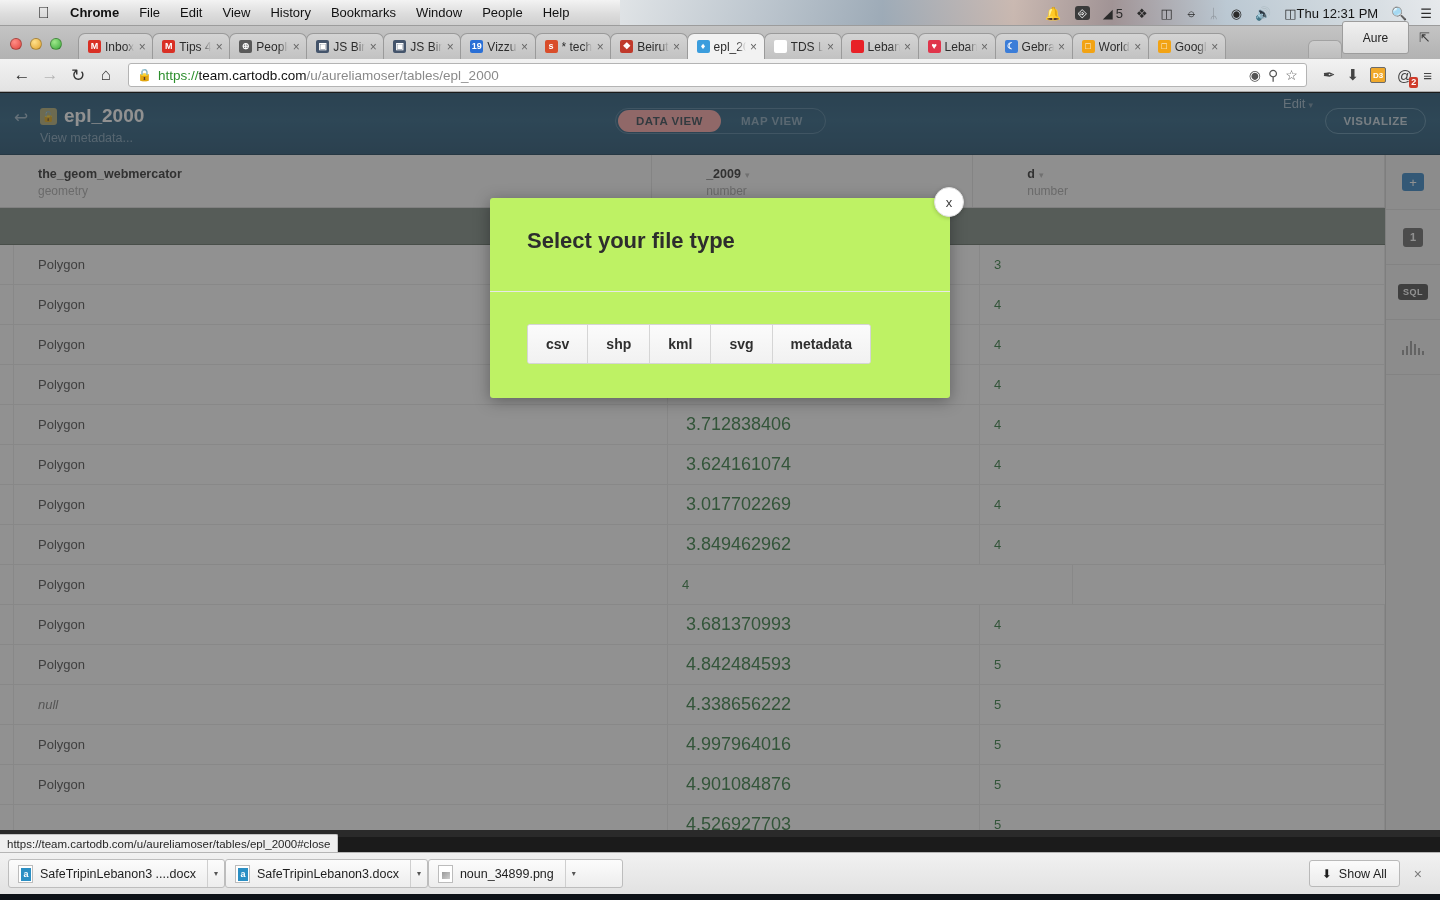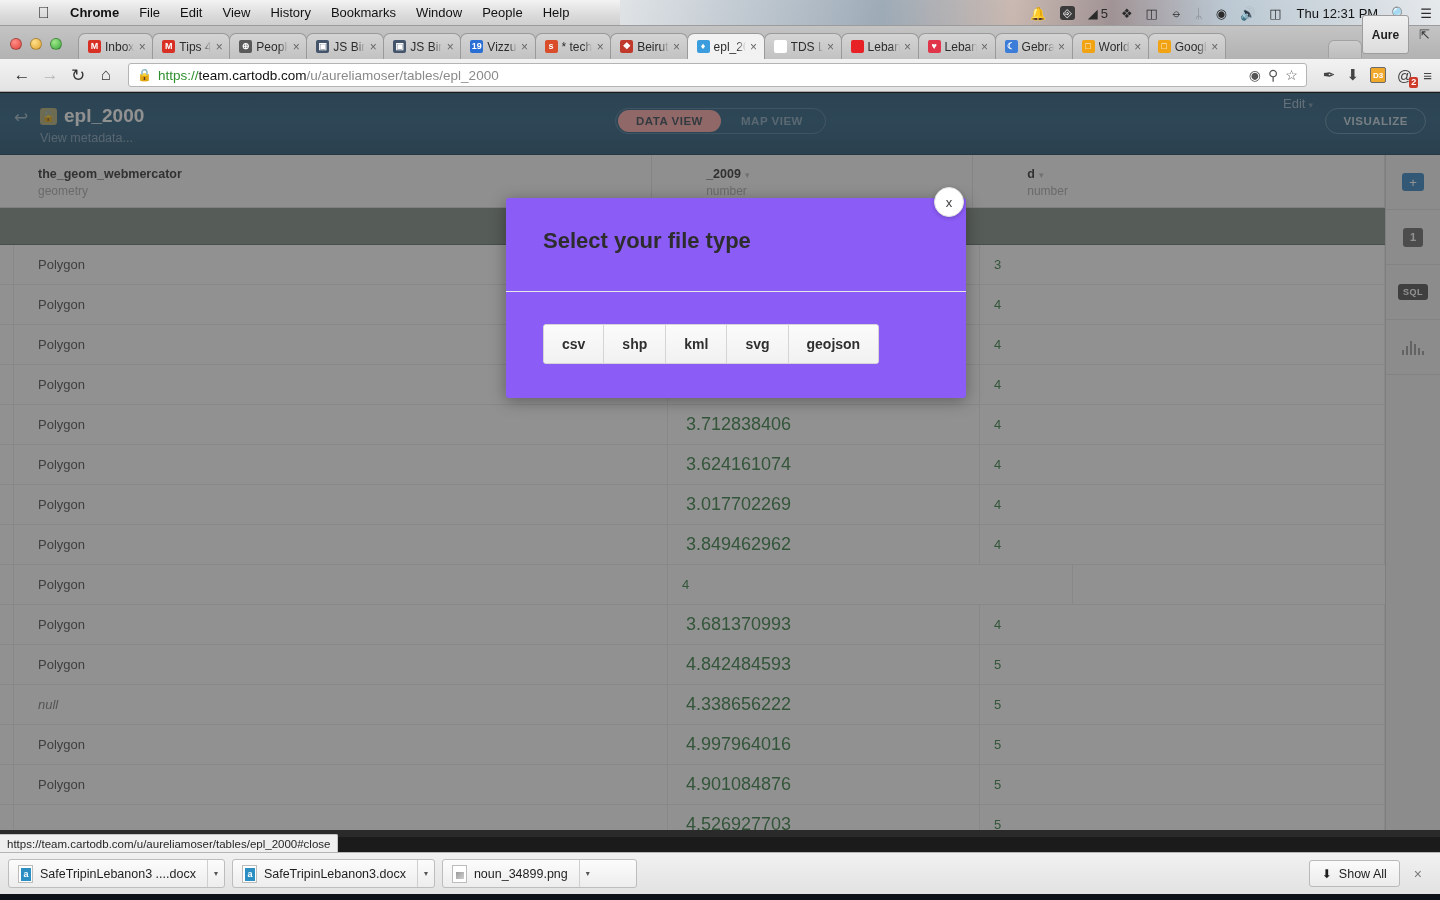--- a/index.html
+++ b/index.html
@@ -31,21 +31,21 @@
     color: #1a1a1a;
   }
   .mb-item { margin-right: 20px; white-space: nowrap; }
   .mb-item.bold { font-weight: bold; }
   .mb-right { position: absolute; right: 8px; top: 0; height: 26px; display: flex; align-items: center; }
   .mb-right .ic { margin-left: 13px; font-size: 13px; color: #2a2a2a; display: flex; align-items: center; }
   .mb-badge-box {
     background: #3b3b3b; color: #fff; border-radius: 3px;
     padding: 1px 3px; font-size: 11px; line-height: 12px;
   }
-  .mb-clock { margin-left: 15px; font-size: 13px; color: #151515; white-space: nowrap; }
+  .mb-clock { margin-left: 0; font-size: 13px; color: #151515; white-space: nowrap; }
   .mb-dim { opacity: .35; }
 
   
   .tabstrip {
     position: absolute; left: 0; top: 26px; width: 1440px; height: 33px;
     background: linear-gradient(180deg,#c4c4c4 0%, #b2b2b2 100%);
     display: flex; align-items: flex-end;
   }
   .traffic { display: flex; align-items: center; padding: 0 8px 9px 10px; }
   .dot { width: 12px; height: 12px; border-radius: 50%; margin-right: 8px; border: 1px solid rgba(0,0,0,.28); }
@@ -79,24 +79,24 @@
             mask-image: linear-gradient(90deg,#000 72%, transparent 100%);
   }
   .tab .tab-close { flex: 0 0 12px; text-align: center; color: #666; font-size: 12px; margin-left: 2px; }
   .newtab {
     width: 34px; height: 18px; margin-left: 4px; margin-bottom: 1px;
     background: linear-gradient(180deg,#cdcdcd,#bdbdbd);
     border: 1px solid #a2a2a2; border-bottom: none; border-radius: 6px 6px 0 0;
   }
   .tabstrip-right { display: flex; align-items: center; padding: 0 8px 5px 0; }
   .profile-btn {
-    height: 39px; padding: 0 9px; display: flex; align-items: center;
+    height: 33px; padding: 0 20px; display: flex; align-items: center;
     font-size: 12px; color: #222;
     background: linear-gradient(180deg,#f0f0f0,#dcdcdc);
-    border: 1px solid #9d9d9d; border-radius: 3px; font-weight: bold;
+    border: 1px solid #9d9d9d; border-radius: 3px;
   }
   .max-ic { margin-left: 10px; margin-right: 2px; color: #3a3a3a; font-size: 13px; }
 
   
   .navbar {
     position: absolute; left: 0; top: 59px; width: 1440px; height: 33px;
     background: linear-gradient(180deg,#f2f2f2 0%, #e3e3e3 100%);
     border-bottom: 1px solid #a9a9a9;
     display: flex; align-items: center; padding: 0 8px;
   }
@@ -228,23 +228,22 @@
   .rs-bars { display: flex; align-items: flex-end; height: 16px; gap: 1.5px; }
   .rs-bars i { display: block; width: 2.5px; background: #9a9a9a; }
 
   
   .dimmer {
     position: absolute; left: 0; top: 93px; width: 1440px; height: 744px;
     background: rgba(55,55,55,.55);
   }
   .modal {
     position: absolute; left: 490px; top: 198px; width: 460px; height: 200px;
-    background: #8b5cf6; border-radius: 3px;
+    background: #bef264; border-radius: 3px;
     box-shadow: 0 3px 16px rgba(0,0,0,.35);
-    margin-left: 16px;
   }
   .modal-title {
     position: absolute; left: 37px; top: 30px;
     font-size: 22px; font-weight: bold; color: #2d2d2d;
   }
   .modal-divider {
     position: absolute; left: 0; top: 93px; width: 460px; height: 1px; background: #e8e8e8;
   }
   .filetypes {
     position: absolute; left: 37px; top: 126px; display: flex;
@@ -275,21 +274,21 @@
   }
 
   
   .shelf {
     position: absolute; left: 0; top: 852px; width: 1440px; height: 42px;
     background: linear-gradient(180deg,#f1f1f1,#e2e2e2);
     border-top: 1px solid #b5b5b5;
     display: flex; align-items: center; padding: 0 8px;
   }
   .dl-item {
-    display: flex; align-items: center; height: 29px; margin-right: 7px;
+    display: flex; align-items: center; height: 29px; 
     background: linear-gradient(180deg,#fcfcfc,#ededed);
     border: 1px solid #bdbdbd; border-radius: 3px;
     font-size: 12.5px; color: #1e1e1e;
   }
   .dl-icon {
     width: 15px; height: 18px; margin: 0 7px 0 9px; background: #fff;
     border: 1px solid #bcbcbc; position: relative; flex: 0 0 15px;
   }
   .dl-icon.doc::after {
     content: "a"; position: absolute; left: 2px; top: 2px;
@@ -622,21 +621,21 @@
   <div class="dimmer"></div>
 
   <div class="modal">
     <div class="modal-title">Select your file type</div>
     <div class="modal-divider"></div>
     <div class="filetypes" id="filetypes-container">
         <div class="ft-btn">csv</div>
         <div class="ft-btn">shp</div>
         <div class="ft-btn">kml</div>
         <div class="ft-btn">svg</div>
-        <div class="ft-btn">geojson</div>
+        <div class="ft-btn">metadata</div>
       </div>
   </div>
   <div class="modal-close">x</div>
 
   <div class="statusbar">https://team.cartodb.com/u/aureliamoser/tables/epl_2000#close</div>
 
   <div class="shelf">
     <div id="downloads-container" style="display:flex;align-items:center">
         <div class="dl-item">
           <span class="dl-icon doc"></span>

